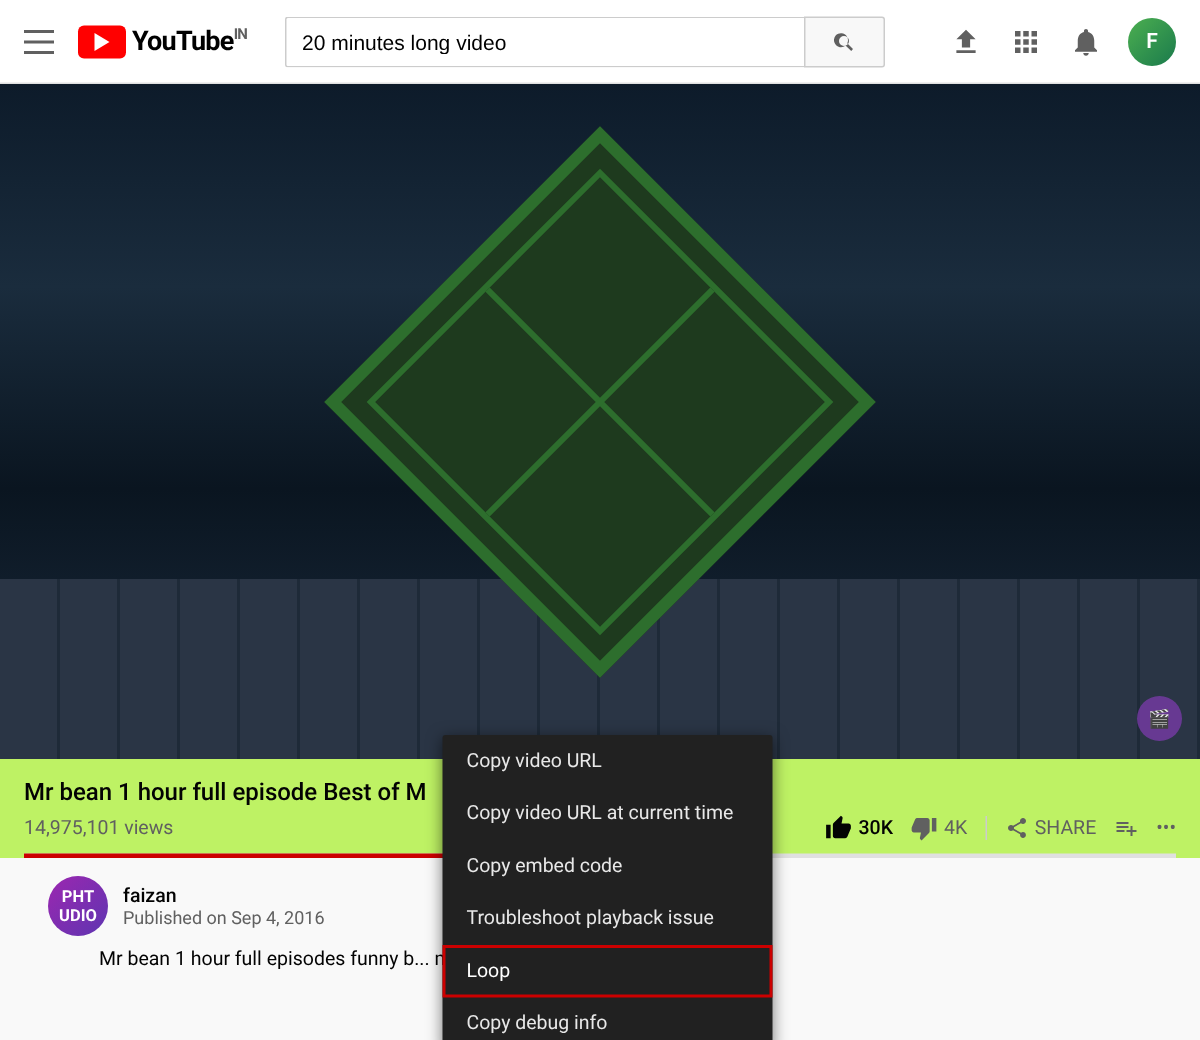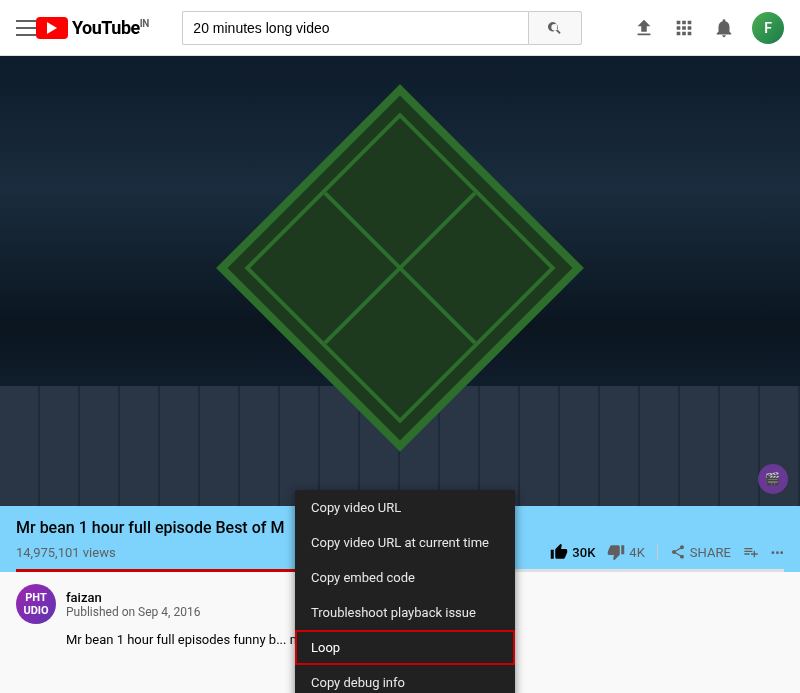--- a/index.html
+++ b/index.html
@@ -12,20 +12,21 @@
       height: 56px;
       background: #fff;
       padding: 0 16px;
       border-bottom: 1px solid #e0e0e0;
       position: relative;
       z-index: 10;
     }
     .header-left {
       display: flex;
       align-items: center;
+      gap: 16px;
     }
     .hamburger {
       display: flex;
       flex-direction: column;
       gap: 5px;
       cursor: pointer;
     }
     .hamburger span {
       display: block;
       width: 20px;
@@ -233,21 +234,21 @@
     }
     .menu-item.highlighted {
       border: 2px solid #cc0000;
       color: #fff;
       padding: 8px 14px;
     }
 
     
     .below-video {
       padding: 12px 16px 0;
-      background: #7dd3fc;
+      background: #bef264;
     }
     .video-title {
       font-size: 16px;
       font-weight: 500;
       color: #030303;
       white-space: nowrap;
       overflow: hidden;
       text-overflow: ellipsis;
     }
     .video-meta {
@@ -289,21 +290,21 @@
       height: 100%;
       background: #cc0000;
       width: 45%;
     }
 
     
     .channel-row {
       display: flex;
       align-items: center;
       justify-content: space-between;
-      padding: 12px 16px 0;
+      padding: 12px 32px 0;
     }
     .channel-left {
       display: flex;
       align-items: center;
       gap: 10px;
     }
     .channel-avatar {
       width: 40px;
       height: 40px;
       border-radius: 50%;

